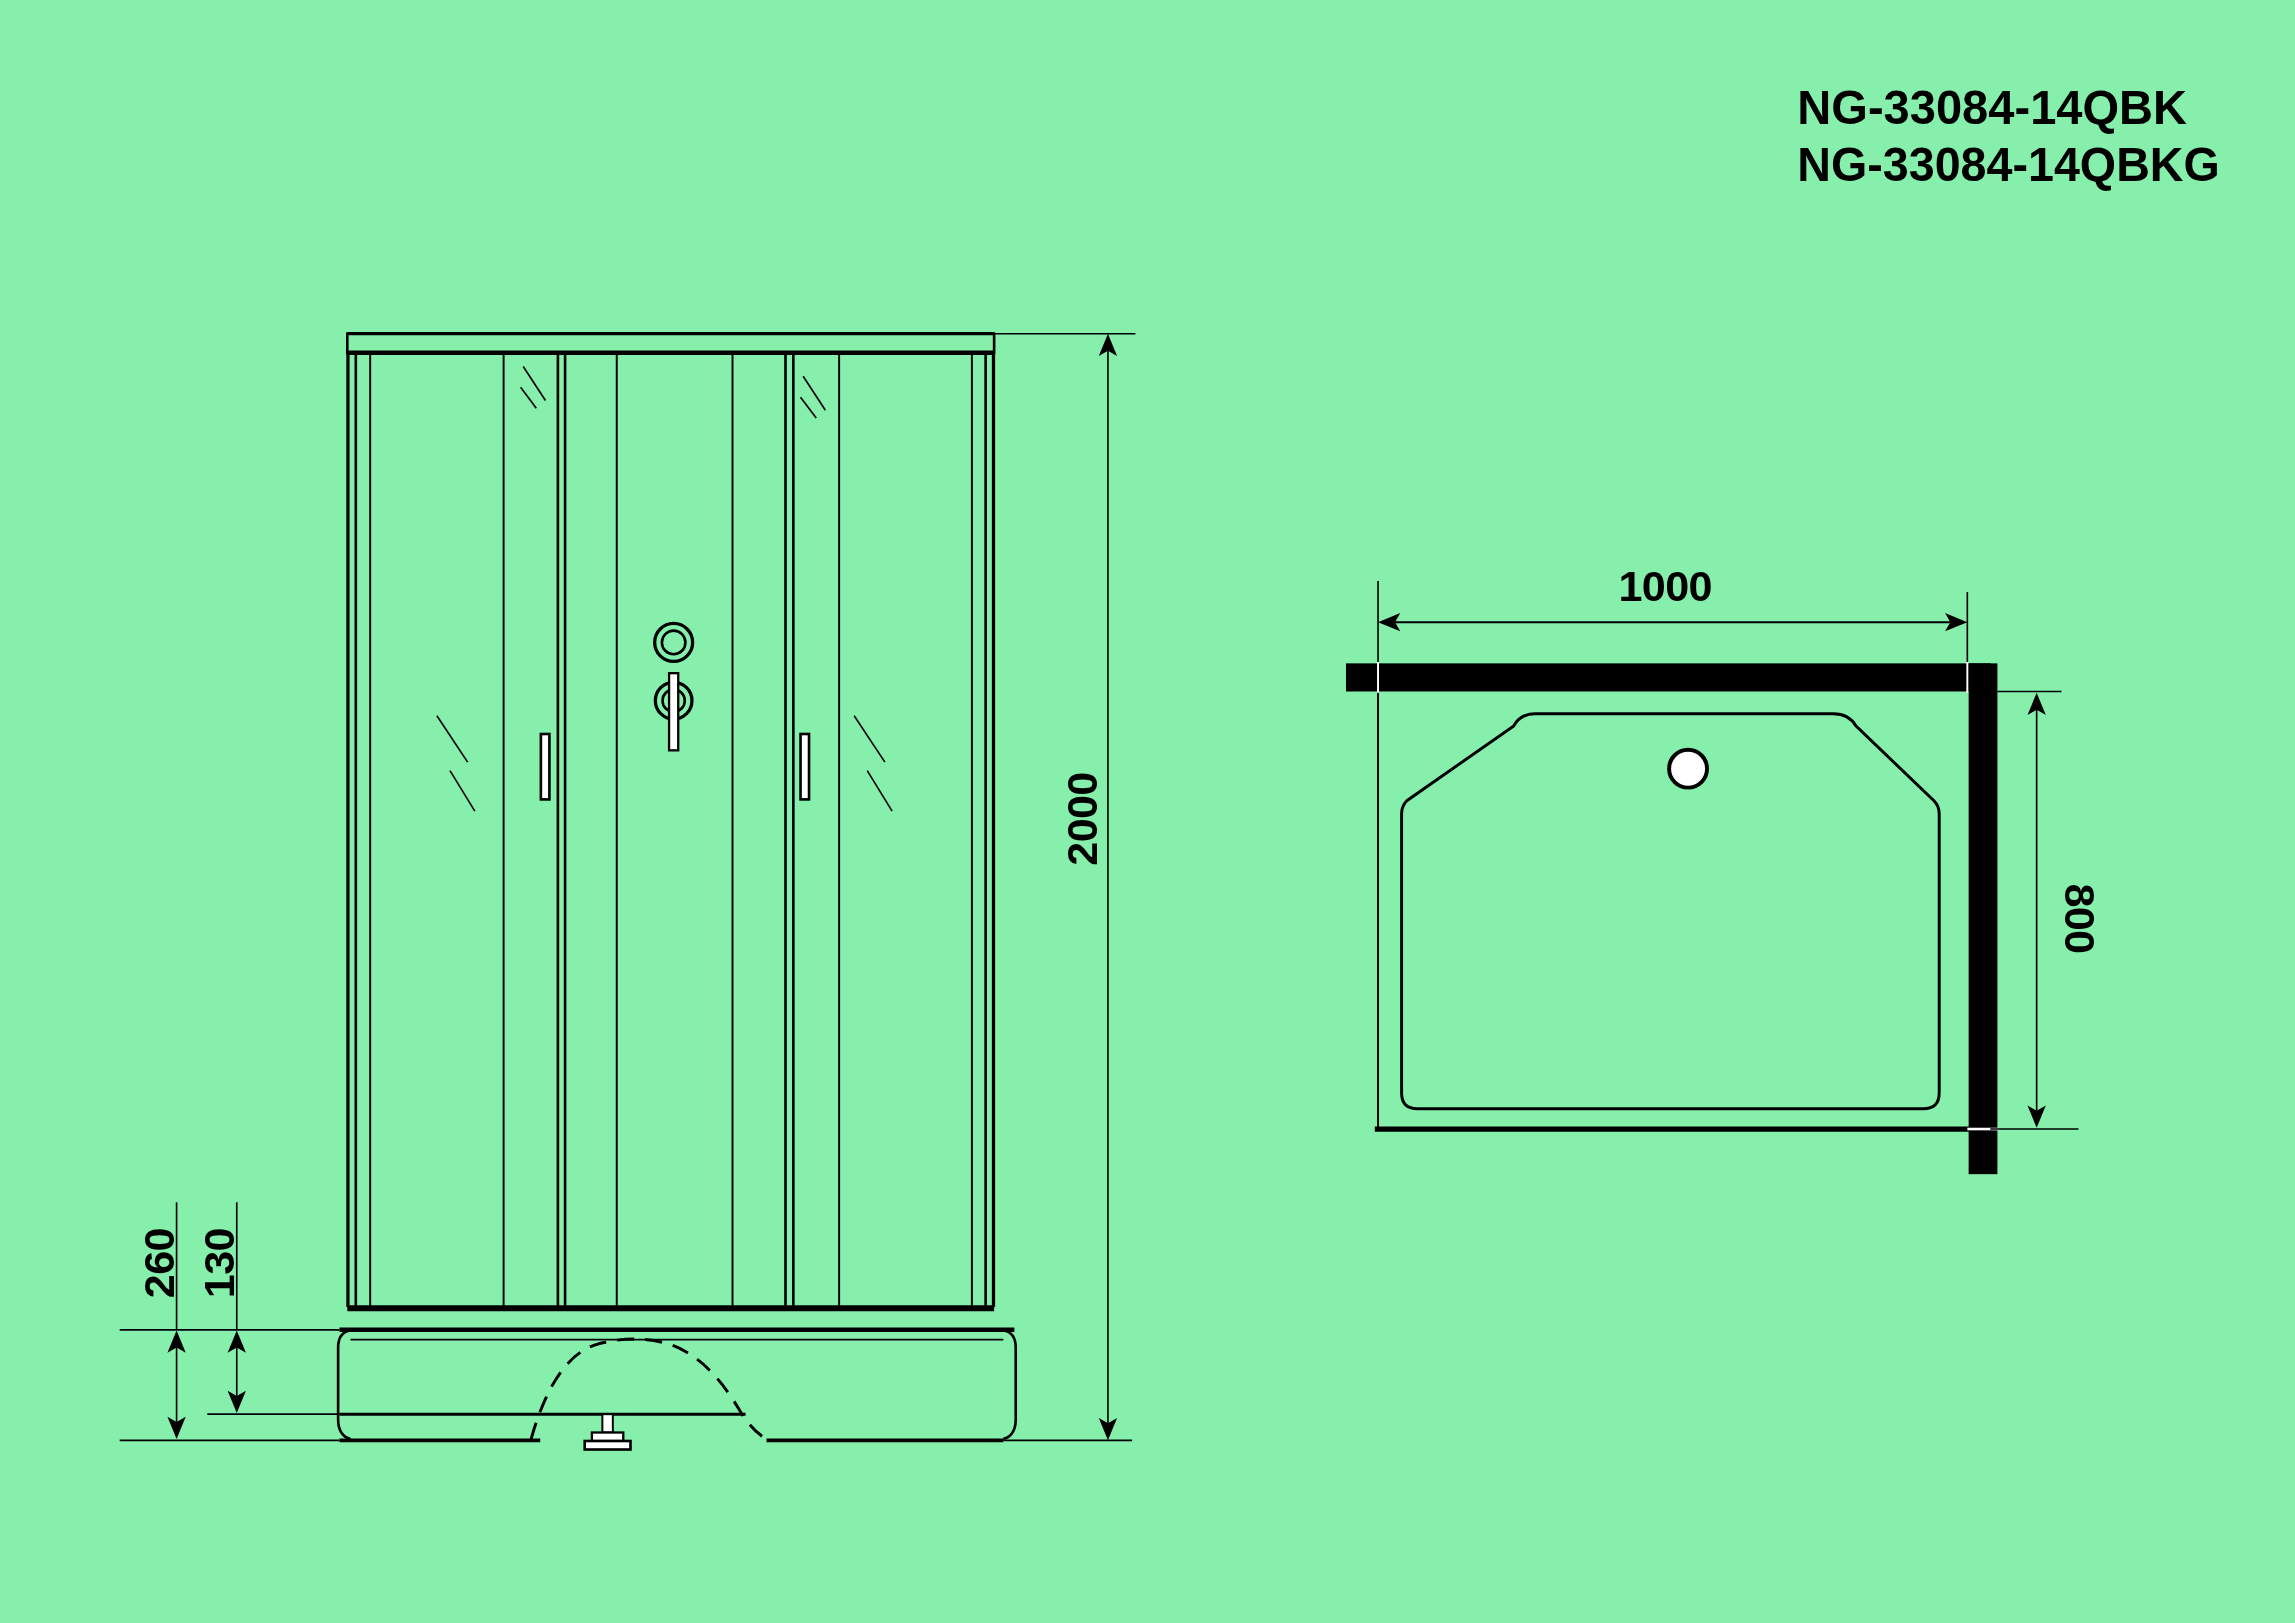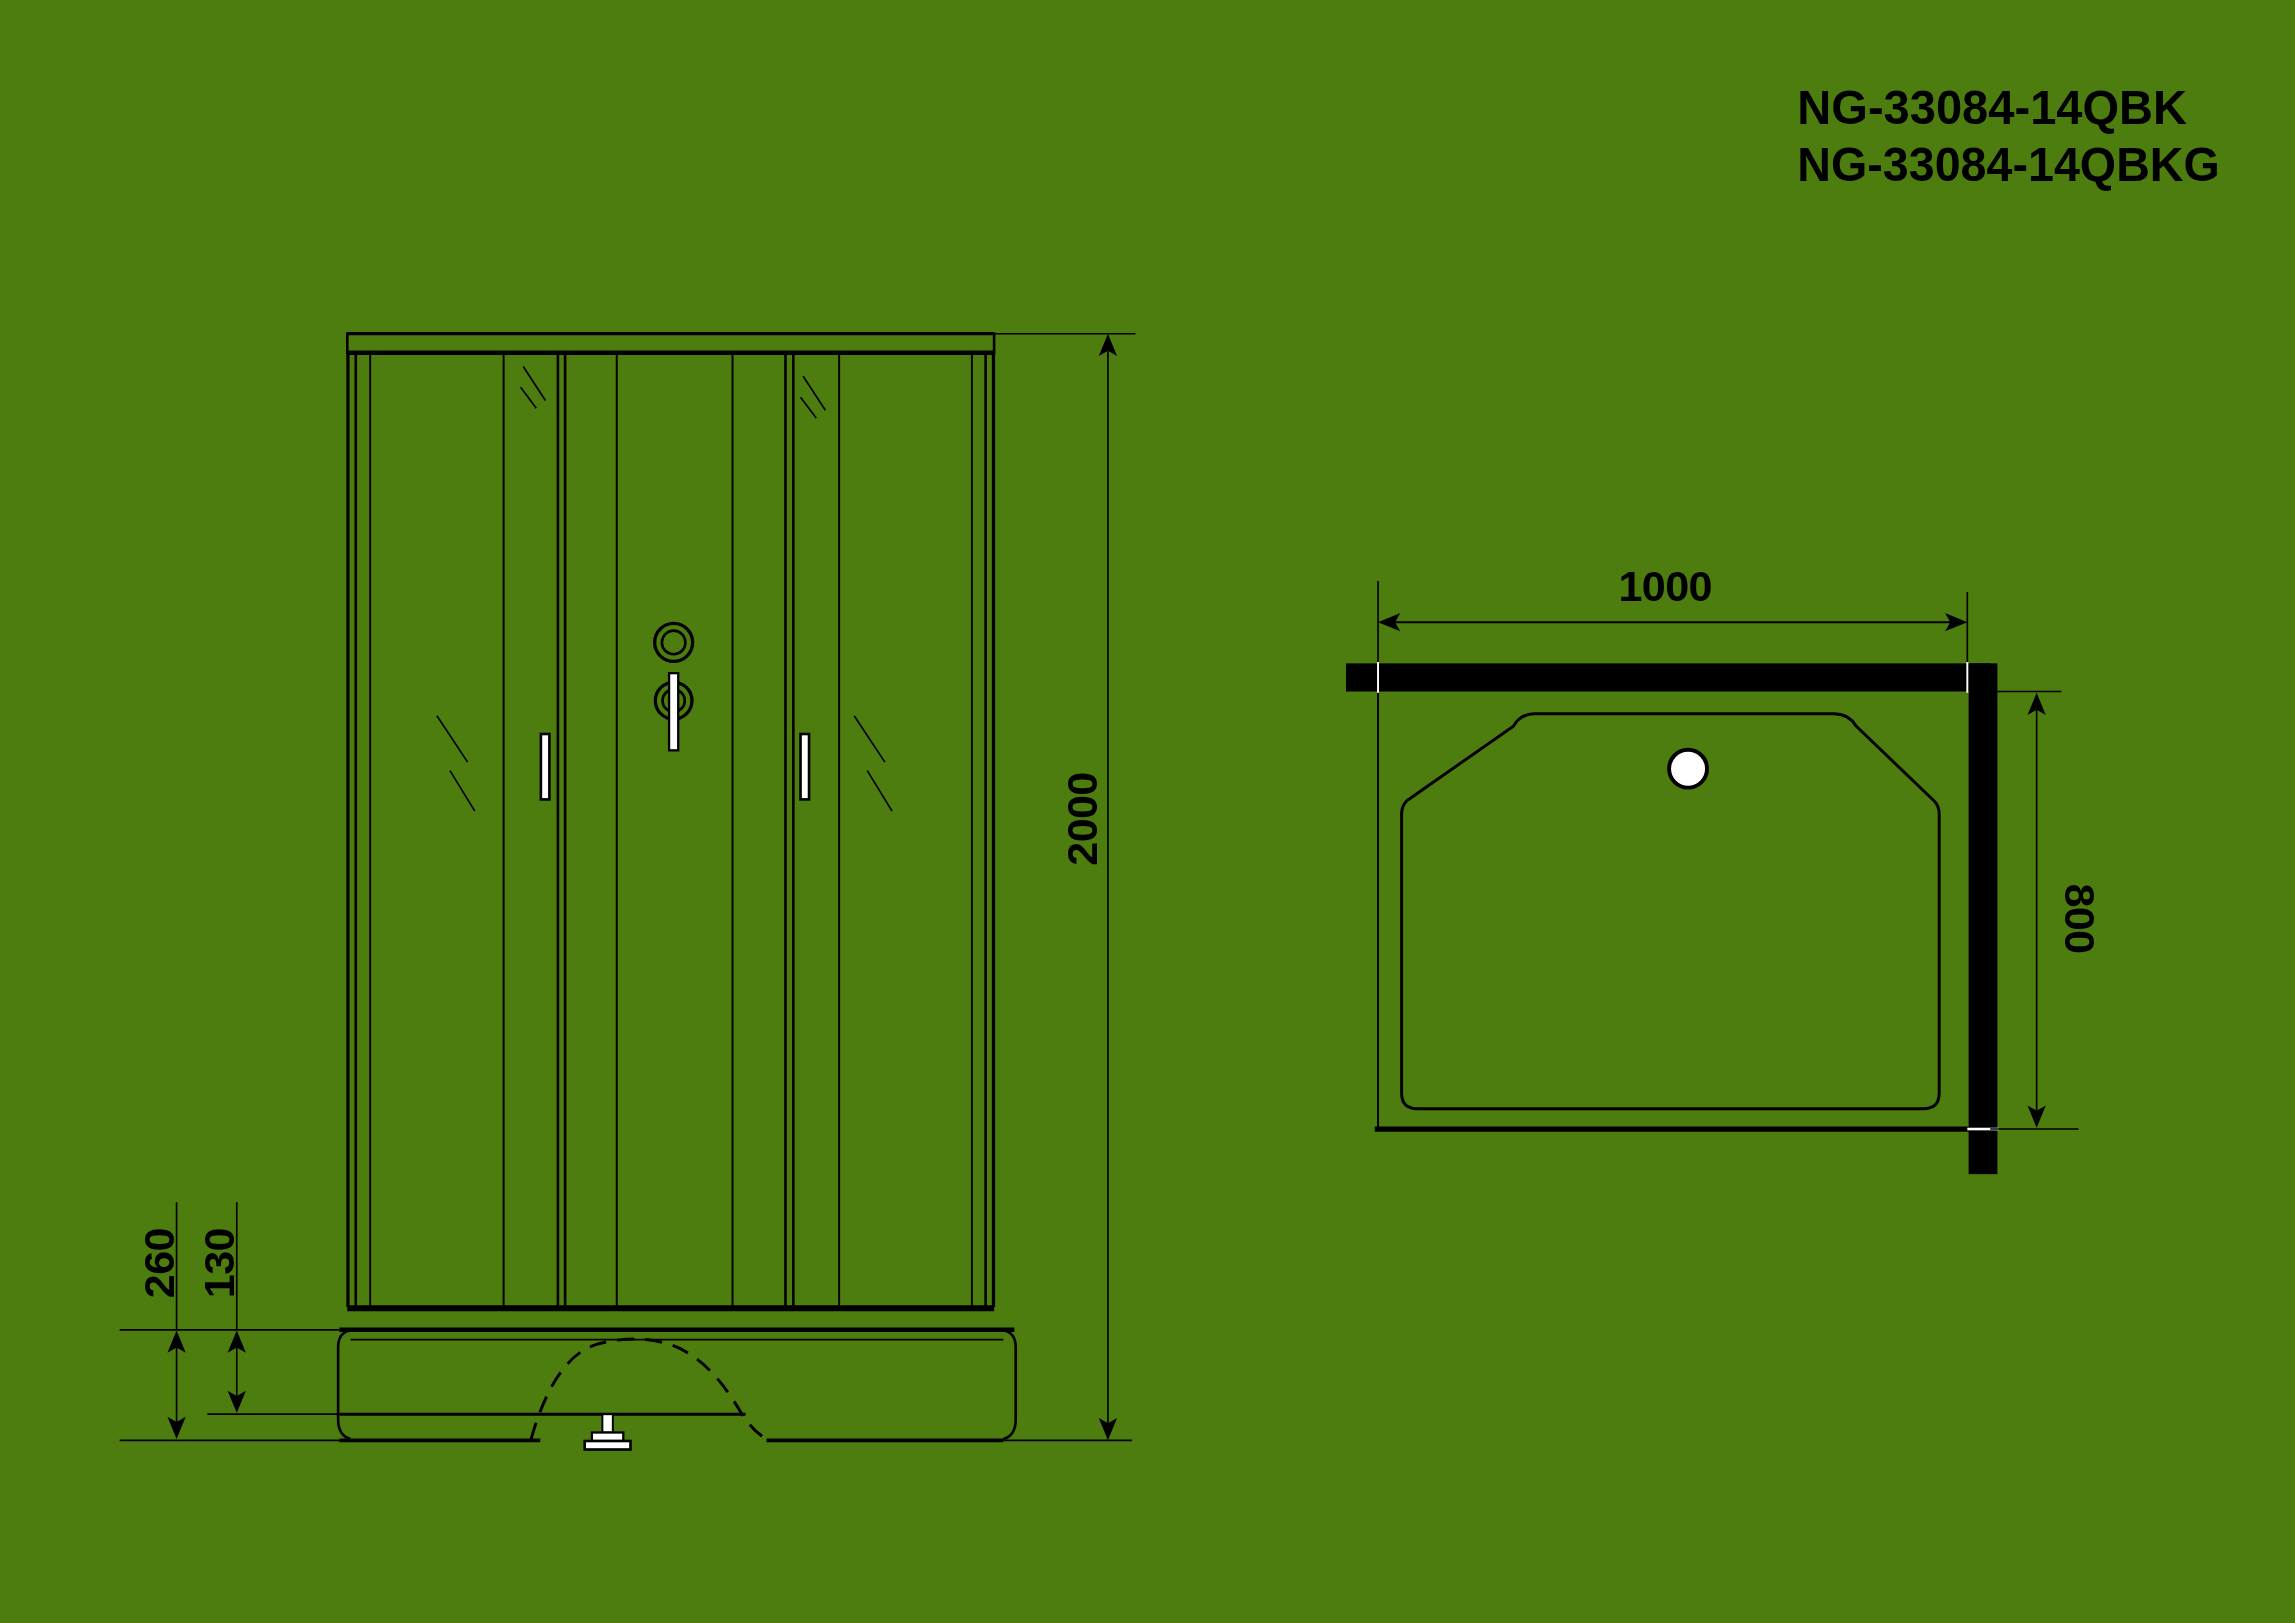--- a/index.html
+++ b/index.html
@@ -1,16 +1,16 @@
 <!DOCTYPE html>
 <html style="font-size:10.5px"><head>
 <meta charset="utf-8">
 <style>
   html,body{margin:0;padding:0;background:#ffffff;}
-  .sheet{position:relative;width:2295px;height:1623px;background:#4d7c0f;overflow:hidden;}
+  .sheet{position:relative;width:2295px;height:1623px;background:#86efac;overflow:hidden;}
   svg{position:absolute;left:0;top:0;display:block;}
   .model-text{font-family:"Liberation Sans",sans-serif;font-weight:bold;font-size:74px;fill:#000;}
   .dim-text{font-family:"Liberation Sans",sans-serif;font-weight:bold;font-size:66px;fill:#000;letter-spacing:-1px;}
 </style>
 </head>
 <body>
 
 <div class="sheet">
 <svg width="2295" height="1623" viewBox="0 0 3509 2481">
 

